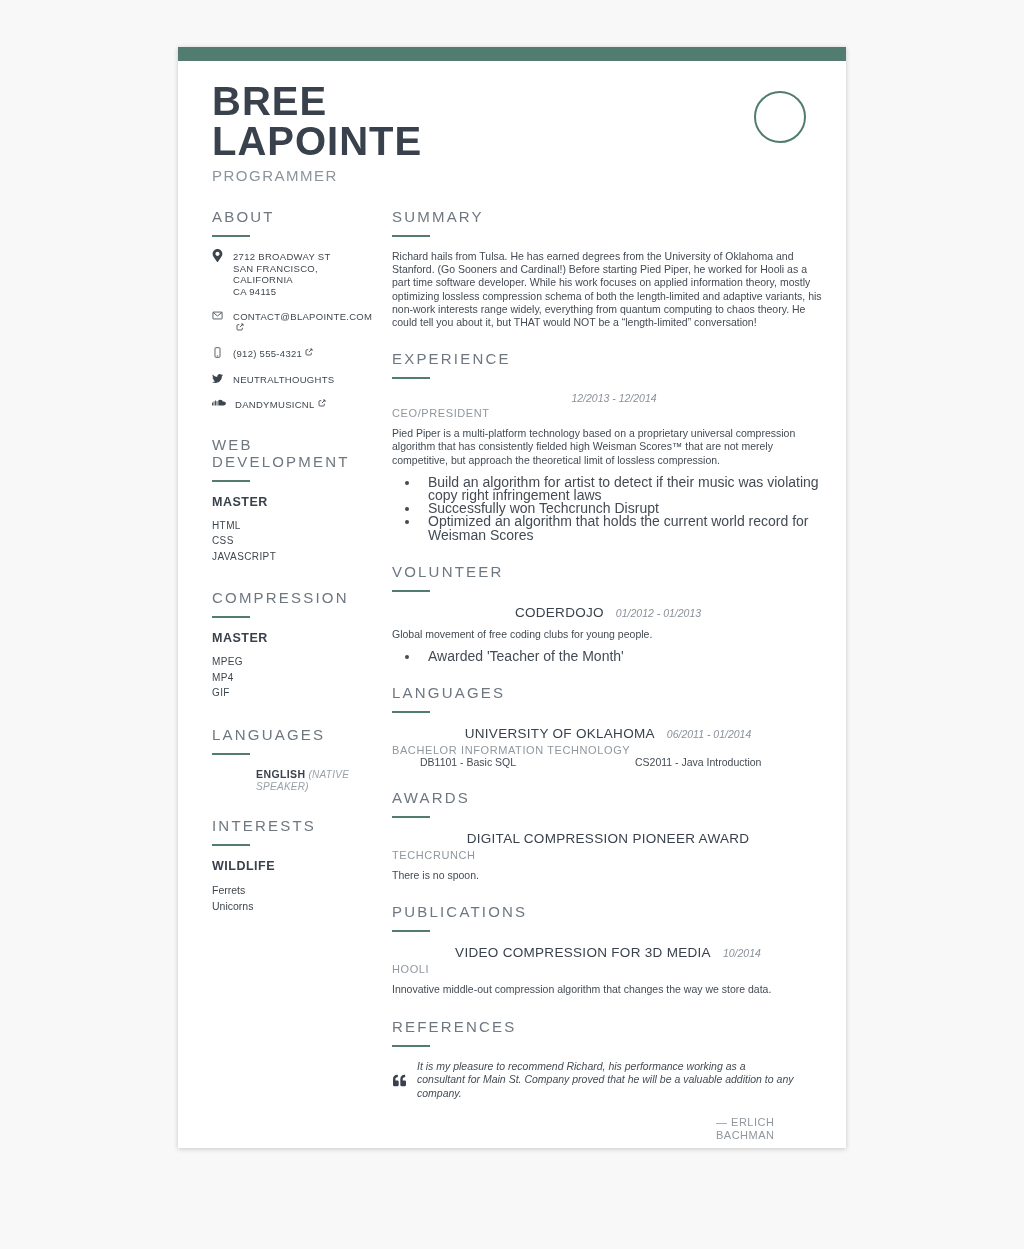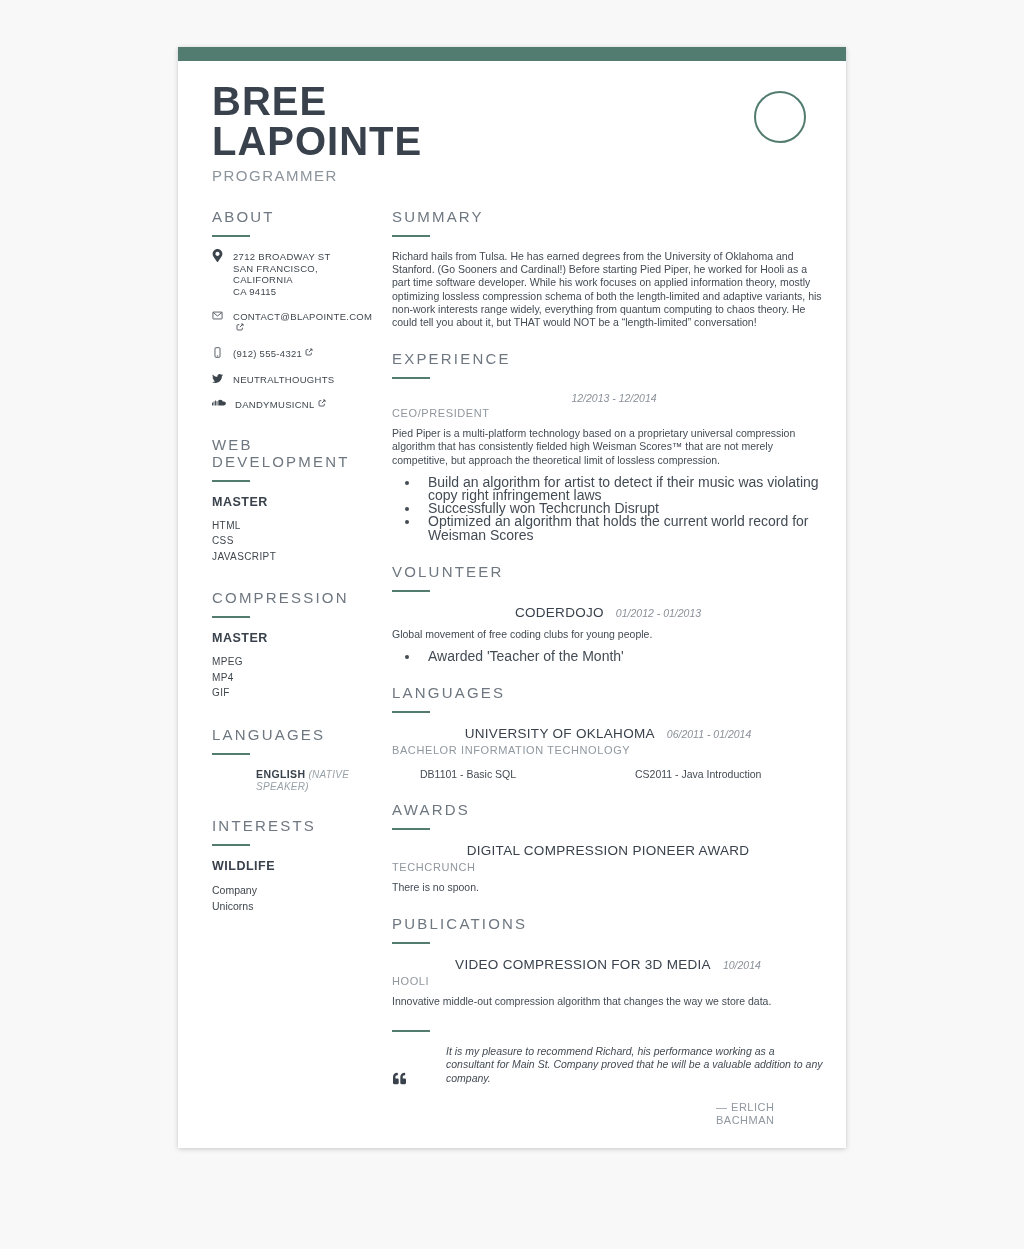--- a/index.html
+++ b/index.html
@@ -57,24 +57,24 @@
   .interest-item{font-size:10.5px;color:#3f474e;line-height:16px;}
   
   .entry-head{display:flex;justify-content:center;align-items:baseline;}
   .entry-title{font-size:13.5px;font-weight:normal;color:var(--ink);letter-spacing:.3px;}
   .entry-date{font-size:10.5px;font-style:italic;color:var(--date);flex:none;margin-left:12px;}
   .entry-caption{font-size:11px;color:var(--muted);letter-spacing:.6px;margin-top:3px;}
   .body-text{font-size:10.5px;color:var(--body);line-height:13.2px;margin-top:8px;}
   ul.bullets{margin-top:9px;list-style:none;}
   .bullets li{position:relative;padding-left:36px;font-size:14px;color:var(--body);line-height:13.2px;}
   .bullets li::before{content:"";position:absolute;left:13px;top:5px;width:4px;height:4px;border-radius:50%;background:var(--body);}
-  .courses{display:flex;margin-top:12px;}
+  .courses{display:flex;}
   .course{font-size:10.5px;color:var(--body);}
   .course:first-child{margin-left:28px;width:215px;flex:none;}
-  .quote-row{display:flex;align-items:flex-end;gap:29px;}
+  .quote-row{display:flex;align-items:center;}
   .quote-icon{width:16px;flex:none;color:var(--ink);margin-right:9px;margin-top:1px;}
   .quote-icon svg{width:15px;height:13px;display:block;}
   .quote-text{font-style:italic;font-size:10.5px;line-height:13.5px;color:var(--body);max-width:378px;}
   .attribution{width:84px;margin-left:324px;margin-top:16px;font-size:11px;color:var(--muted);letter-spacing:.5px;line-height:13px;}
 </style>
 </head>
 <body>
 
 <div class="page">
   <div class="topbar"></div>
@@ -190,21 +190,21 @@
         <div class="lang-line">
           <span class="lang-name">ENGLISH</span>
           <span class="lang-note">(NATIVE SPEAKER)</span>
         </div>
       </div>
 
       <div class="s-section">
         <div class="sec-title">INTERESTS</div>
         <div class="sec-rule"></div>
         <div class="level">WILDLIFE</div>
-        <div class="interest-item">Company</div>
+        <div class="interest-item">Ferrets</div>
         <div class="interest-item">Unicorns</div>
       </div>
     </div>
 
     <div class="main">
 
       <div class="m-section">
         <div class="sec-title">SUMMARY</div>
         <div class="sec-rule"></div>
         <div class="body-text">Richard hails from Tulsa. He has earned degrees from the University of Oklahoma and Stanford. (Go Sooners and Cardinal!) Before starting Pied Piper, he worked for Hooli as a part time software developer. While his work focuses on applied information theory, mostly optimizing lossless compression schema of both the length-limited and adaptive variants, his non-work interests range widely, everything from quantum computing to chaos theory. He could tell you about it, but THAT would NOT be a “length-limited” conversation!</div>
@@ -268,20 +268,21 @@
         <div class="sec-rule"></div>
         <div class="entry-head">
           <span class="entry-title">VIDEO COMPRESSION FOR 3D MEDIA</span>
           <span class="entry-date">10/2014</span>
         </div>
         <div class="entry-caption">HOOLI</div>
         <div class="body-text">Innovative middle-out compression algorithm that changes the way we store data.</div>
       </div>
 
       <div class="m-section">
+        <div class="sec-title">REFERENCES</div>
         <div class="sec-rule"></div>
         <div class="quote-row">
           <span class="quote-icon">
             <svg viewBox="0 0 512 512">
                 <path fill="currentColor" d="M464 256h-80v-64c0-35.3 28.7-64 64-64h8c13.3 0 24-10.7 24-24V56c0-13.3-10.7-24-24-24h-8c-88.4 0-160 71.6-160 160v240c0 26.5 21.5 48 48 48h128c26.5 0 48-21.5 48-48V304c0-26.5-21.5-48-48-48zm-288 0H96v-64c0-35.3 28.7-64 64-64h8c13.3 0 24-10.7 24-24V56c0-13.3-10.7-24-24-24h-8C71.6 32 0 103.6 0 192v240c0 26.5 21.5 48 48 48h128c26.5 0 48-21.5 48-48V304c0-26.5-21.5-48-48-48z"></path>
               </svg>
           </span>
           <span class="quote-text">It is my pleasure to recommend Richard, his performance working as a consultant for Main St. Company proved that he will be a valuable addition to any company.</span>
         </div>
         <div class="attribution">— ERLICH BACHMAN</div>

